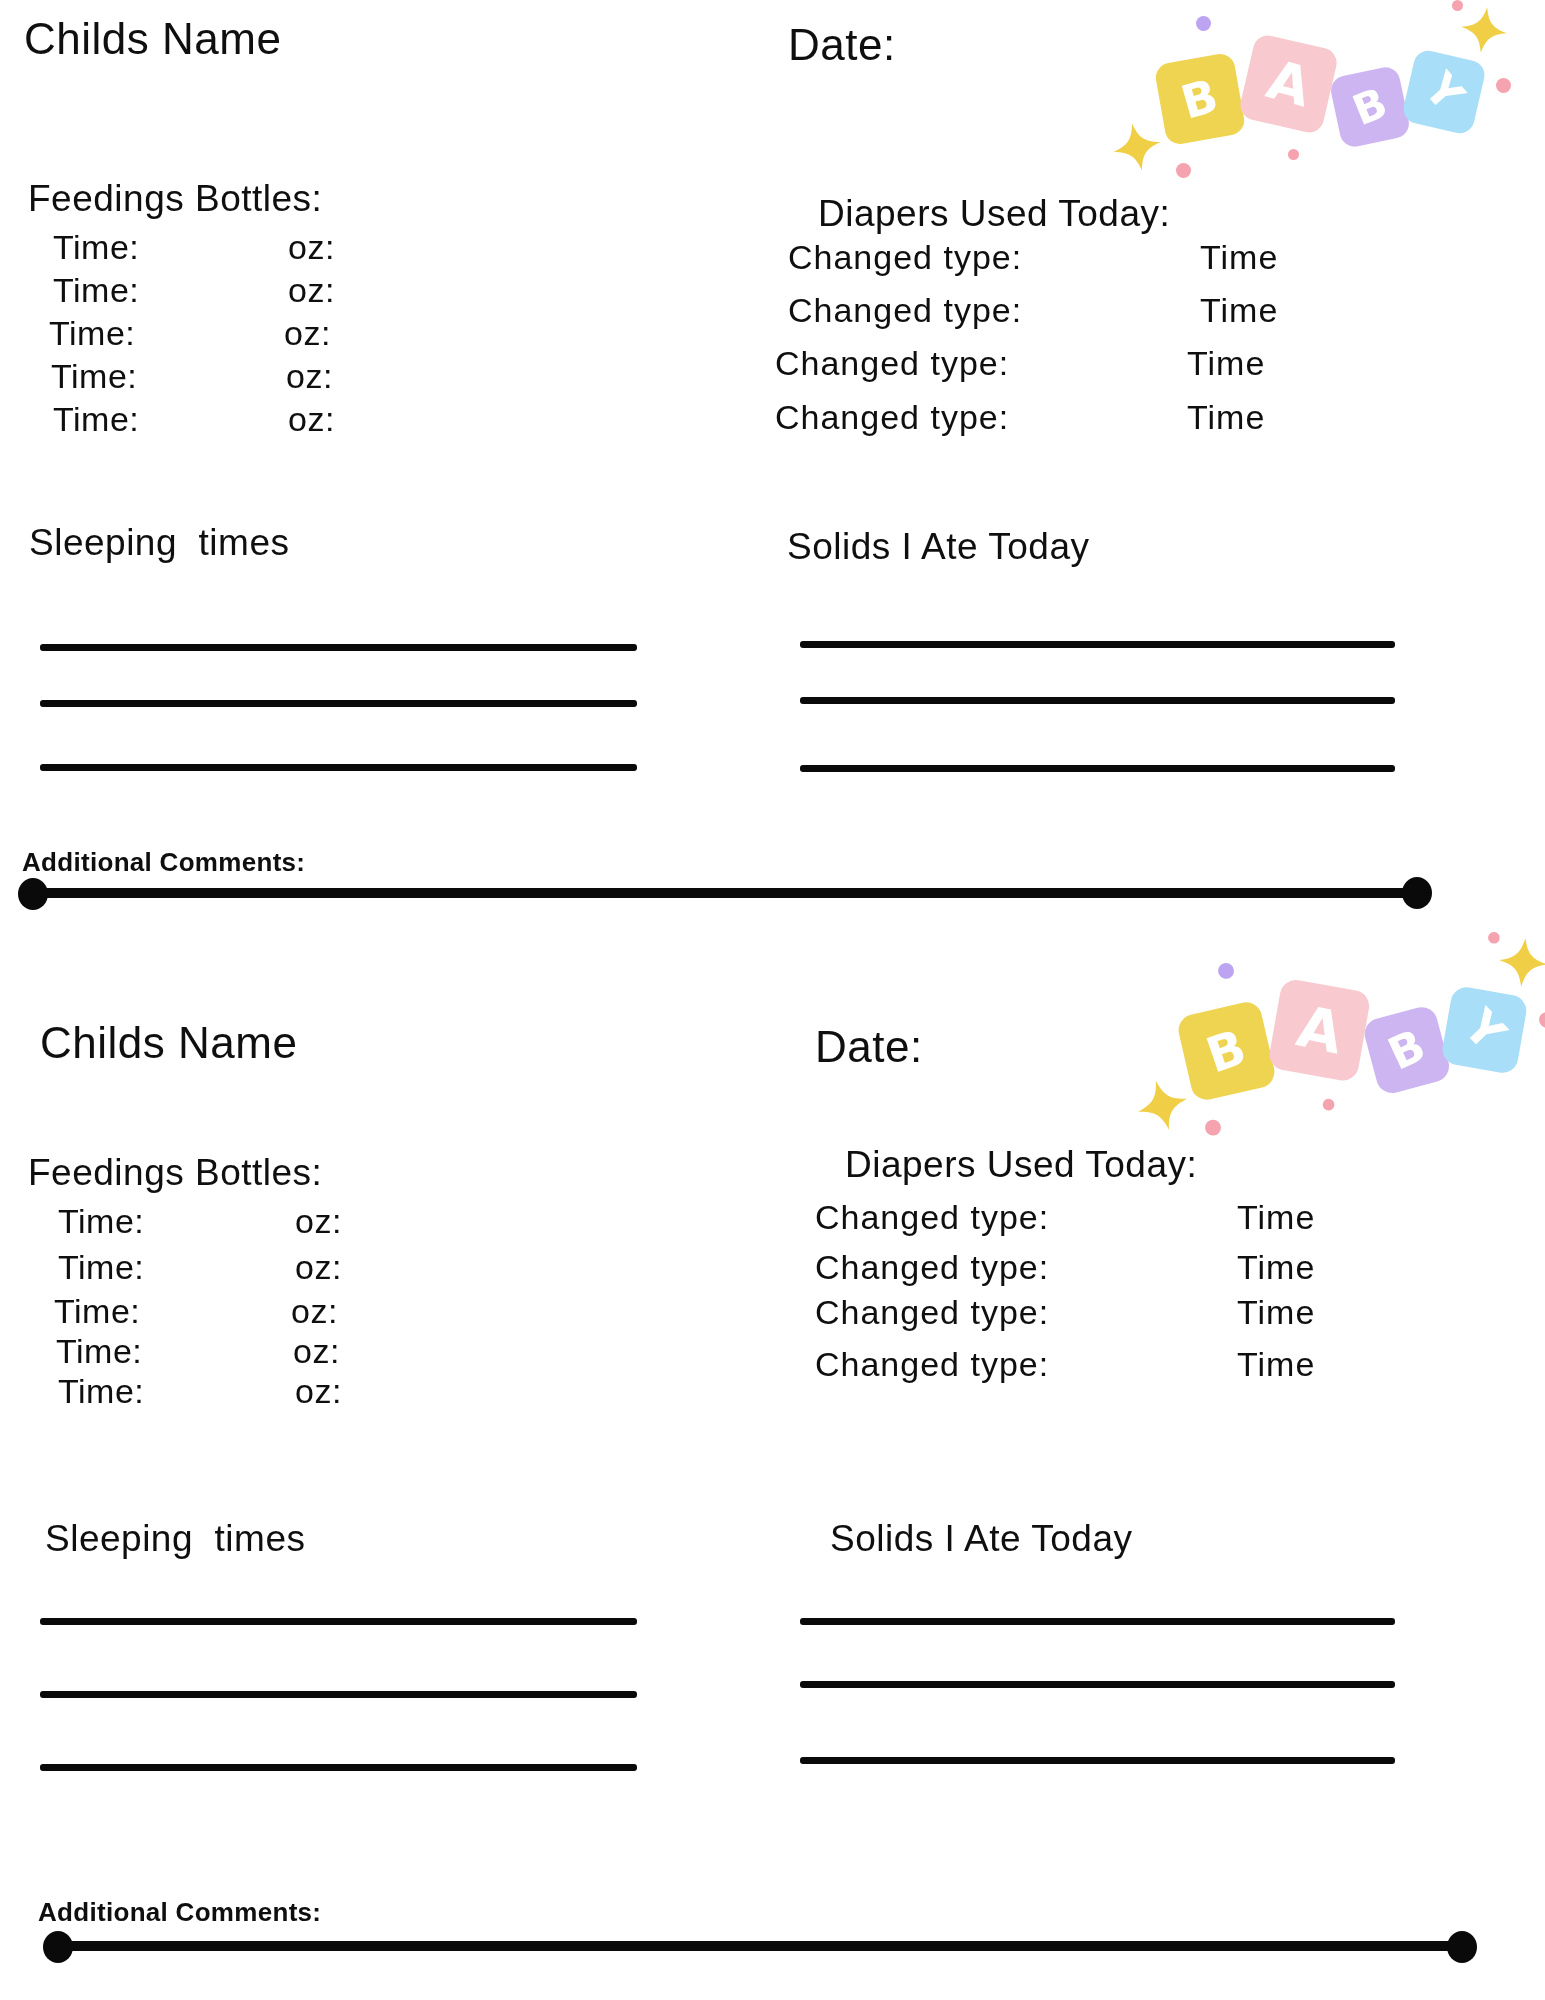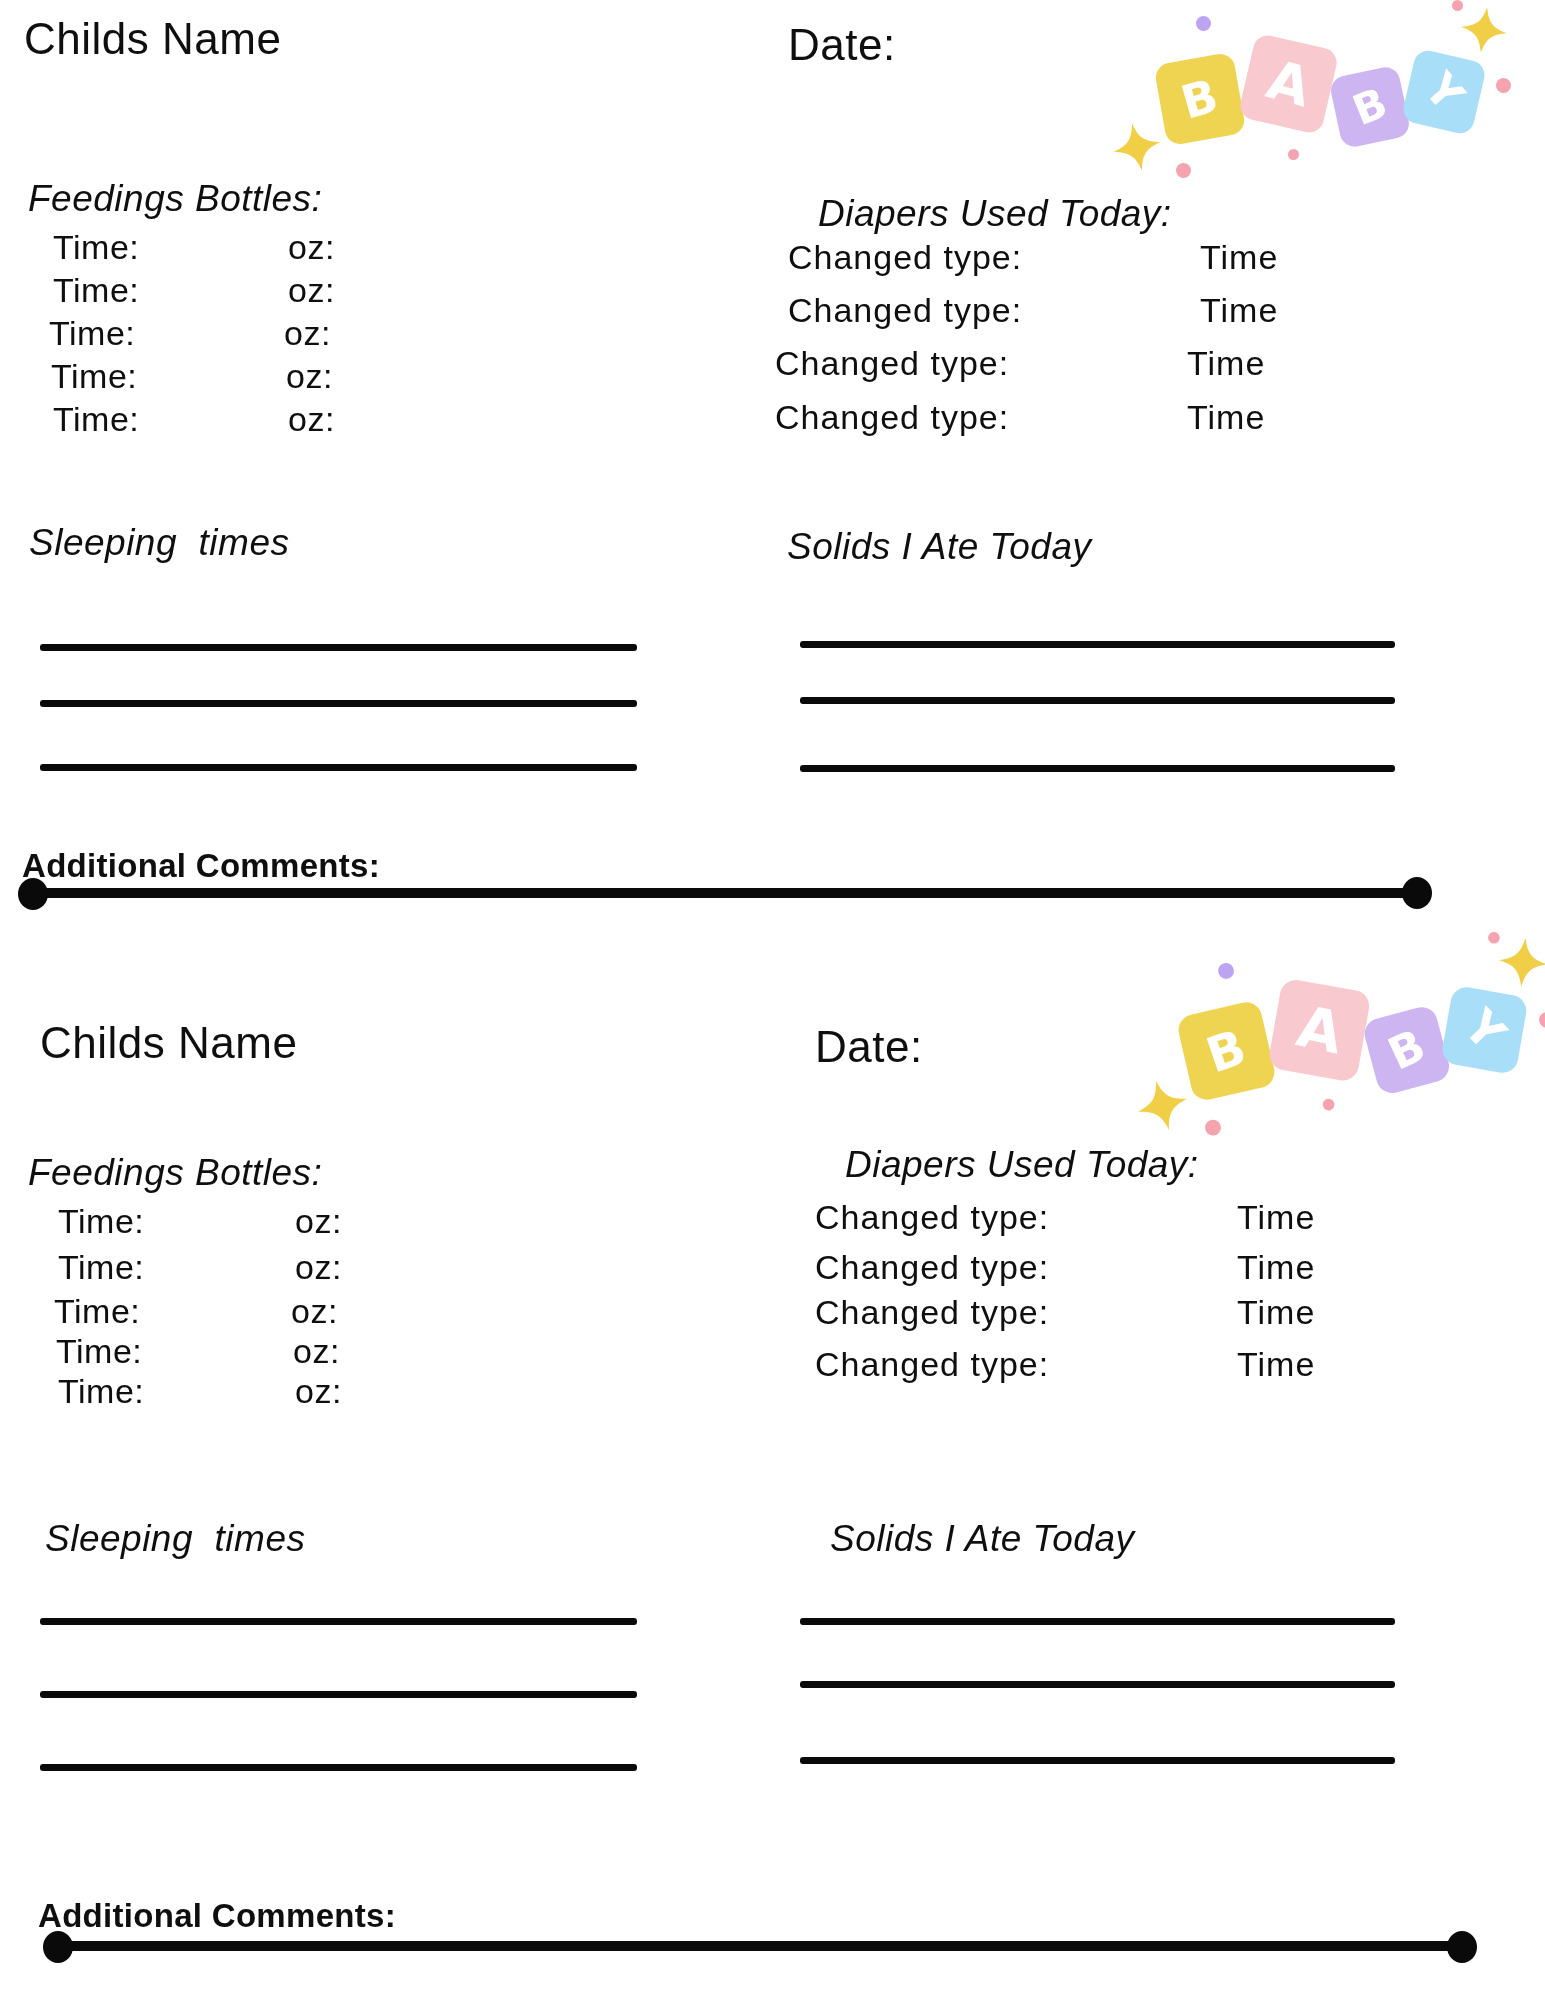--- a/index.html
+++ b/index.html
@@ -13,21 +13,21 @@
   #h1{top:920px;height:1080px;}
   .half h2,.half h3,.half div{margin:0;}
 
   
   .childs-name,.date{position:absolute;font-size:44px;font-weight:400;letter-spacing:.5px;}
   #h0 .childs-name{left:24px;top:14px;}
   #h0 .date{left:788px;top:20px;}
   #h1 .childs-name{left:40px;top:98px;}
   #h1 .date{left:815px;top:102px;}
 
-  .feed-title,.diaper-title,.sleep-title,.solids-title{position:absolute;font-size:37px;font-weight:400;letter-spacing:.5px;font-style:italic;}
+  .feed-title,.diaper-title,.sleep-title,.solids-title{position:absolute;font-size:37px;font-weight:400;letter-spacing:.5px;}
   #h0 .feed-title{left:28px;top:178px;}
   #h1 .feed-title{left:28px;top:232px;}
   #h0 .diaper-title{left:818px;top:193px;}
   #h1 .diaper-title{left:845px;top:224px;}
   .sleep-title{white-space:pre;}
   #h0 .sleep-title{left:29px;top:522px;}
   #h0 .solids-title{left:787px;top:526px;}
   #h1 .sleep-title{left:45px;top:598px;}
   #h1 .solids-title{left:830px;top:598px;}
 
@@ -64,21 +64,21 @@
   
   .fill-line{position:absolute;height:7px;background:#0a0a0a;border-radius:3px;}
   #h0 .l{left:40px;width:597px;}   #h0 .r{left:800px;width:595px;}
   #h0 .l1{top:644px;} #h0 .l2{top:700px;} #h0 .l3{top:764px;}
   #h0 .r1{top:641px;} #h0 .r2{top:697px;} #h0 .r3{top:765px;}
   #h1 .l{left:40px;width:597px;}   #h1 .r{left:800px;width:595px;}
   #h1 .l1{top:698px;} #h1 .l2{top:771px;} #h1 .l3{top:844px;}
   #h1 .r1{top:698px;} #h1 .r2{top:761px;} #h1 .r3{top:837px;}
 
   
-  .comments-label{position:absolute;font-size:33px;font-weight:700;letter-spacing:.3px;}
+  .comments-label{position:absolute;font-size:26px;font-weight:700;letter-spacing:.3px;}
   #h0 .comments-label{left:22px;top:847px;}
   #h1 .comments-label{left:38px;top:977px;}
   .rule .bar{position:absolute;height:10px;background:#0a0a0a;}
   .rule .dot{position:absolute;width:30px;height:32px;border-radius:50%;background:#0a0a0a;}
   #h0 .bar{left:33px;width:1384px;top:888px;}
   #h0 .dot-l{left:18px;top:878px;}
   #h0 .dot-r{left:1402px;top:877px;}
   #h1 .bar{left:58px;width:1404px;top:1021px;}
   #h1 .dot-l{left:43px;top:1011px;}
   #h1 .dot-r{left:1447px;top:1011px;}

